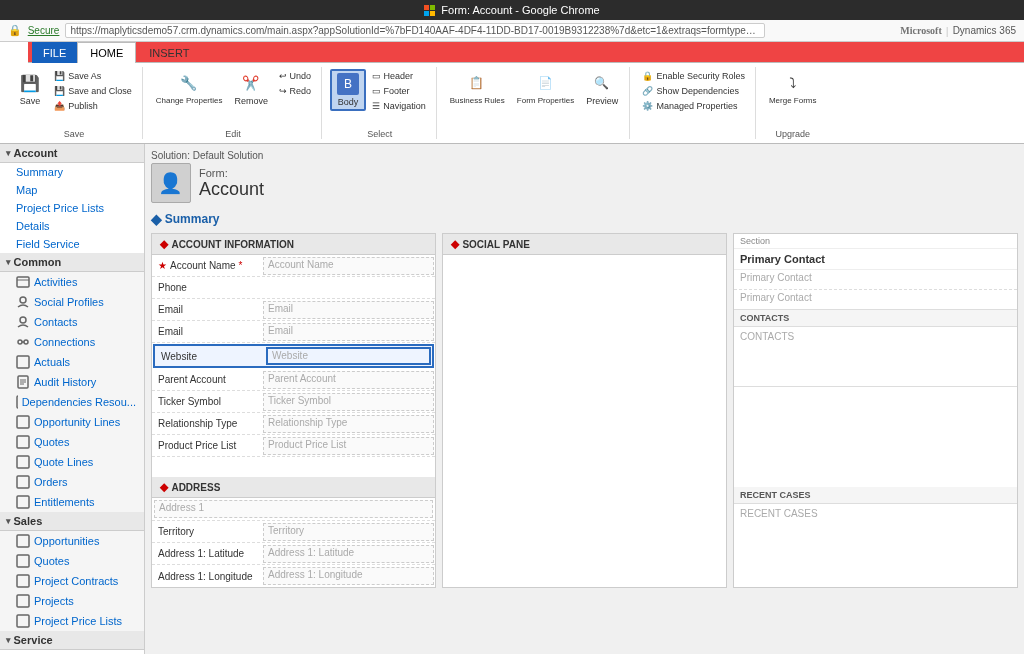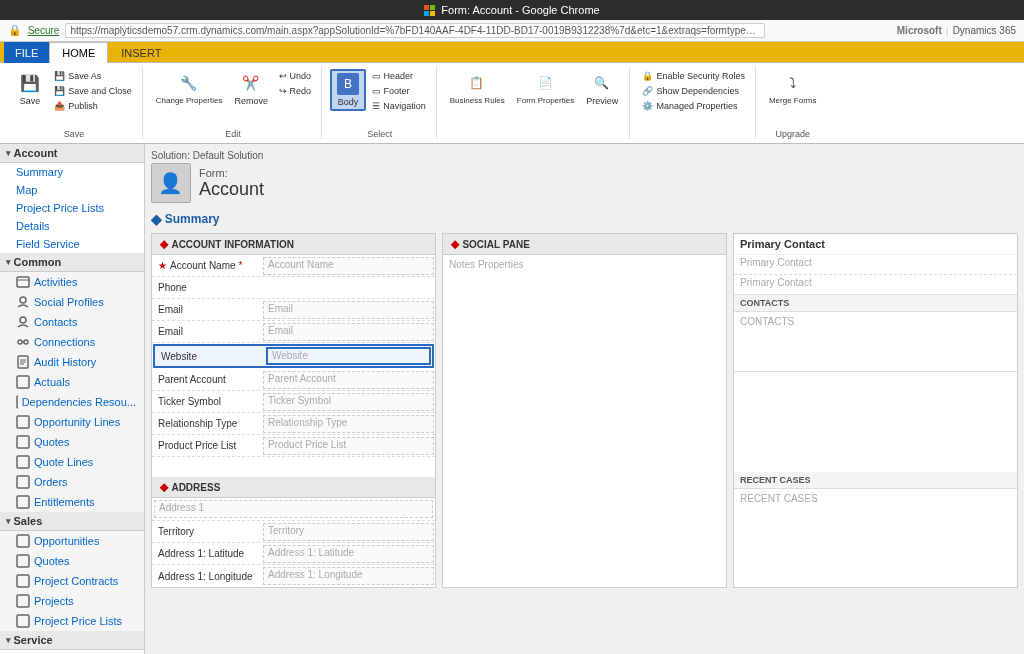--- a/index.html
+++ b/index.html
@@ -31,23 +31,24 @@
     #address-bar .lock-icon { color: #2a7a2a; font-size: 11px; }
     .ms-logo-area { margin-left: auto; display: flex; align-items: center; gap: 4px; font-size: 11px; color: #555; }
 
     
     #ribbon {
       background: #fff;
       border-bottom: 1px solid #bbb;
     }
     .ribbon-tabs {
       display: flex;
-      background: #eab308;
+      background: #ef4444;
       border-bottom: 1px solid #bbb;
       padding: 0 4px;
+      margin-left: 28px;
     }
     .ribbon-tab {
       padding: 4px 12px;
       font-size: 11px;
       cursor: pointer;
       border: 1px solid transparent;
       border-bottom: none;
       margin-bottom: -1px;
       color: #333;
     }
@@ -314,21 +315,21 @@
     </span>
   </span>
   <span>Form: Account - Google Chrome</span>
 </div>
 
 <div id="address-bar">
   <span class="lock-icon">🔒</span>
   <span style="color:#2a7a2a;font-size:10px;text-decoration:underline;">Secure</span>
   <span style="color:#555;font-size:10px;overflow:hidden;text-overflow:ellipsis;white-space:nowrap;max-width:700px;border:1px solid #ccc;padding:1px 4px;background:#fff;border-radius:2px;flex:1;">https://maplyticsdemo57.crm.dynamics.com/main.aspx?appSolutionId=%7bFD140AAF-4DF4-11DD-BD17-0019B9312238%7d&amp;etc=1&amp;extraqs=formtype%3dmain%26form</span>
   <div class="ms-logo-area">
-    <span style="font-size:10px;font-weight:bold;color:#737373;">Microsoft</span>
+    <span style="font-size:10px;font-weight:bold;color:#737373;font-family:Liberation Serif, serif;">Microsoft</span>
     <span style="color:#ccc;">|</span>
     <span style="font-size:10px;color:#555;text-align:right;">Dynamics 365</span>
   </div>
 </div>
 
 <div id="ribbon">
   <div class="ribbon-tabs">
     <div class="ribbon-tab file-tab">FILE</div>
     <div class="ribbon-tab active">HOME</div>
     <div class="ribbon-tab">INSERT</div>
@@ -509,37 +510,37 @@
     <div class="sidebar-item sidebar-subsection">
       <svg width="14" height="14">
           <circle cx="4" cy="7" r="2" fill="none" stroke="#666" stroke-width="1.5"></circle>
           <circle cx="10" cy="7" r="2" fill="none" stroke="#666" stroke-width="1.5"></circle>
           <line x1="6" y1="7" x2="8" y2="7" stroke="#666" stroke-width="1.5"></line>
         </svg>
       <span>Connections</span>
     </div>
     <div class="sidebar-item sidebar-subsection">
       <svg width="14" height="14">
+          <rect x="1" y="1" width="12" height="12" rx="1" fill="none" stroke="#666" stroke-width="1.5"></rect>
+        </svg>
+      <span>Actuals</span>
+    </div>
+    <div class="sidebar-item sidebar-subsection">
+      <svg width="14" height="14">
           <rect x="2" y="1" width="10" height="12" rx="1" fill="none" stroke="#666" stroke-width="1.5"></rect>
           <line x1="4" y1="5" x2="10" y2="5" stroke="#666" stroke-width="1"></line>
           <line x1="4" y1="7" x2="10" y2="7" stroke="#666" stroke-width="1"></line>
           <line x1="4" y1="9" x2="8" y2="9" stroke="#666" stroke-width="1"></line>
         </svg>
       <span>Audit History</span>
     </div>
     <div class="sidebar-item sidebar-subsection">
       <svg width="14" height="14">
           <rect x="1" y="1" width="12" height="12" rx="1" fill="none" stroke="#666" stroke-width="1.5"></rect>
         </svg>
-      <span>Actuals</span>
-    </div>
-    <div class="sidebar-item sidebar-subsection">
-      <svg width="14" height="14">
-          <rect x="1" y="1" width="12" height="12" rx="1" fill="none" stroke="#666" stroke-width="1.5"></rect>
-        </svg>
       <span>Dependencies Resou...</span>
     </div>
     <div class="sidebar-item sidebar-subsection">
       <svg width="14" height="14">
           <rect x="1" y="1" width="12" height="12" rx="1" fill="none" stroke="#666" stroke-width="1.5"></rect>
         </svg>
       <span>Opportunity Lines</span>
     </div>
     <div class="sidebar-item sidebar-subsection">
       <svg width="14" height="14">
@@ -749,26 +750,24 @@
             <span>Address 1: Longitude</span>
           </div>
         </div>
       </div>
 
       <div class="form-section">
         <div class="section-header">
           <span class="section-required-dot">⬥</span>
           <span>SOCIAL PANE</span>
         </div>
-        <div style="padding: 4px 6px; font-size: 10px; color: #aaa; min-height: 300px;">
-          <span>Notes Properties</span>
-        </div>
       </div>
 
       <div class="right-panel">
+        <div class="right-section-label">Section</div>
         <div class="right-section-value" style="font-weight:bold;font-size:11px;">Primary Contact</div>
         <div style="padding:2px 6px; border-bottom:1px dashed #ddd; font-size:10px; color:#aaa; min-height:20px;">
           <span>Primary Contact</span>
         </div>
         <div style="padding:2px 6px; border-bottom:1px solid #ddd; font-size:10px; color:#aaa; min-height:20px;">
           <span>Primary Contact</span>
         </div>
         <div class="section-header-caps">CONTACTS</div>
         <div style="padding:4px 6px; font-size:10px; color:#aaa; min-height:60px; border-bottom:1px solid #ddd;">
           <span>CONTACTS</span>

